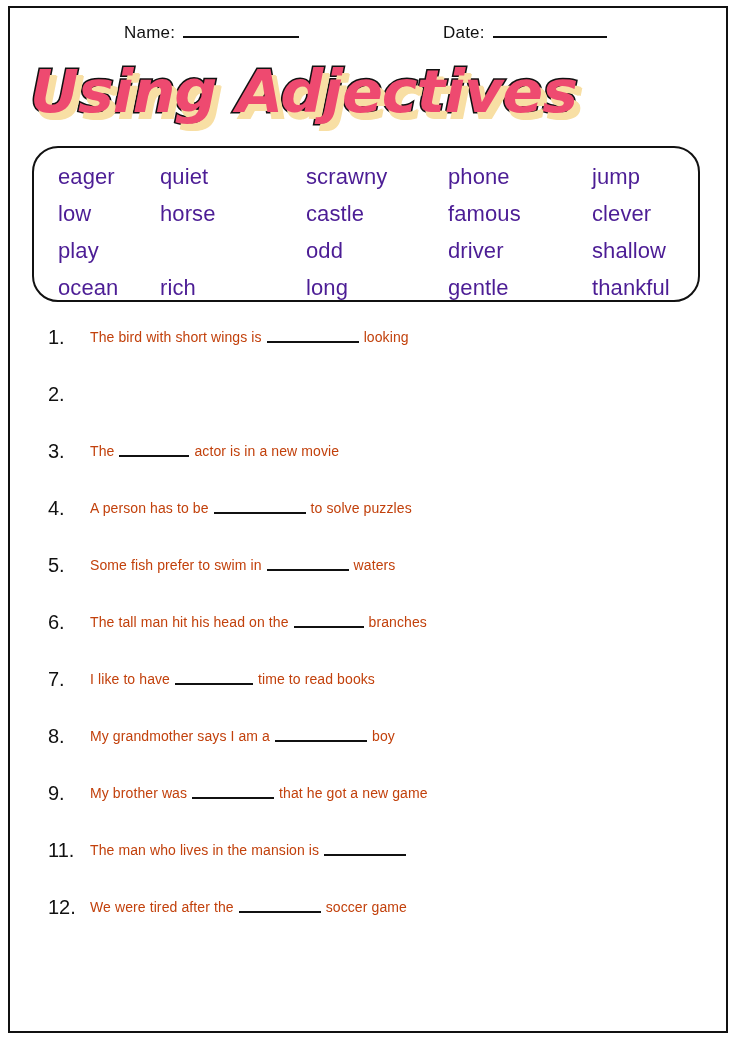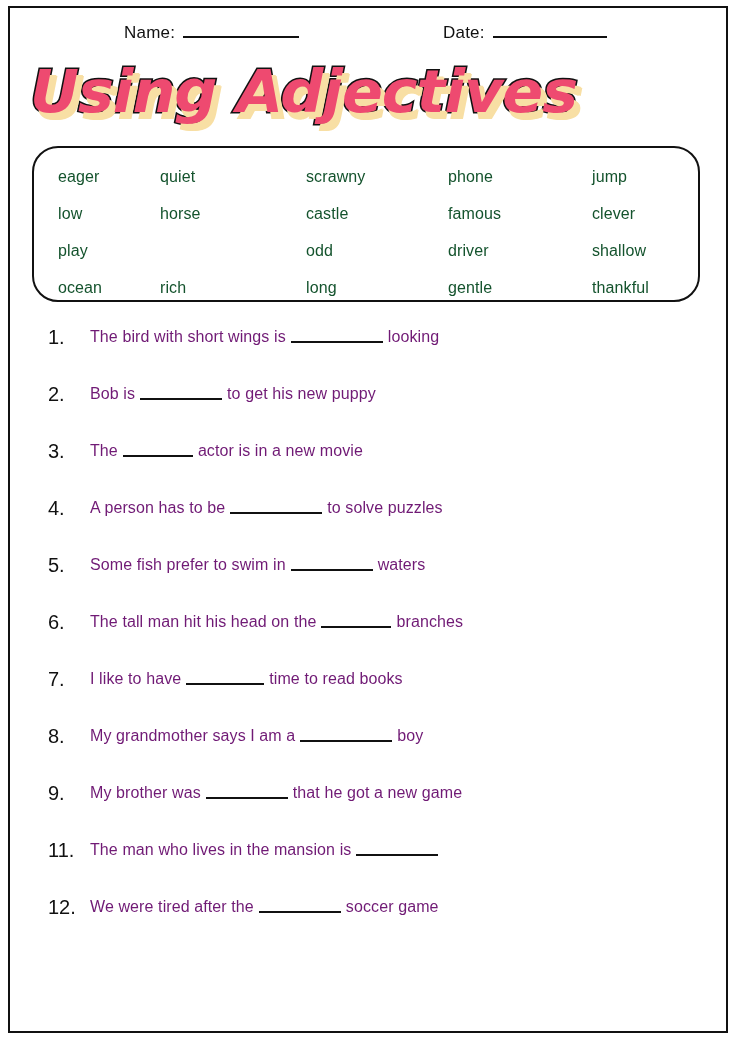--- a/index.html
+++ b/index.html
@@ -104,22 +104,22 @@
     left: 0; top: 0; right: 0; bottom: 0;
     padding: 10px 0 0 0;
     box-sizing: border-box;
   }
   .wb-row {
     position: relative;
     height: 37px;
   }
   .wb-cell {
     position: absolute;
-    font-size: 16px;
-    color: #14532d;
+    font-size: 22px;
+    color: #4c1d95;
     white-space: nowrap;
     letter-spacing: 0.1px;
     line-height: 37px;
   }
   .wb-c0 { left: 24px; }
   .wb-c1 { left: 126px; }
   .wb-c2 { left: 272px; }
   .wb-c3 { left: 414px; }
   .wb-c4 { left: 558px; }
 
@@ -138,22 +138,22 @@
   }
   .q-num {
     flex: 0 0 auto;
     width: 42px;
     font-size: 20px;
     color: #111111;
     line-height: 26px;
   }
   .q-text {
     flex: 1 1 auto;
-    font-size: 16px;
-    color: #701a75;
+    font-size: 14px;
+    color: #c2410c;
     line-height: 26px;
     white-space: nowrap;
     letter-spacing: 0.1px;
   }
   .blank {
     display: inline-block;
     border-bottom: 2px solid #111111;
     height: 17px;
     margin: 0 5px -1px 5px;
     vertical-align: baseline;
@@ -212,21 +212,20 @@
     </div>
   </div>
 
   <div class="questions" id="questions-list">
       <div class="q-item">
         <span class="q-num">1.</span>
         <span class="q-text"><span>The bird with short wings is</span><span class="blank" style="width: 92px;"></span><span>looking</span></span>
       </div>
       <div class="q-item">
         <span class="q-num">2.</span>
-        <span class="q-text"><span>Bob is</span><span class="blank" style="width: 82px;"></span><span>to get his new puppy</span></span>
       </div>
       <div class="q-item">
         <span class="q-num">3.</span>
         <span class="q-text"><span>The</span><span class="blank" style="width: 70px;"></span><span>actor is in a new movie</span></span>
       </div>
       <div class="q-item">
         <span class="q-num">4.</span>
         <span class="q-text"><span>A person has to be</span><span class="blank" style="width: 92px;"></span><span>to solve puzzles</span></span>
       </div>
       <div class="q-item">

